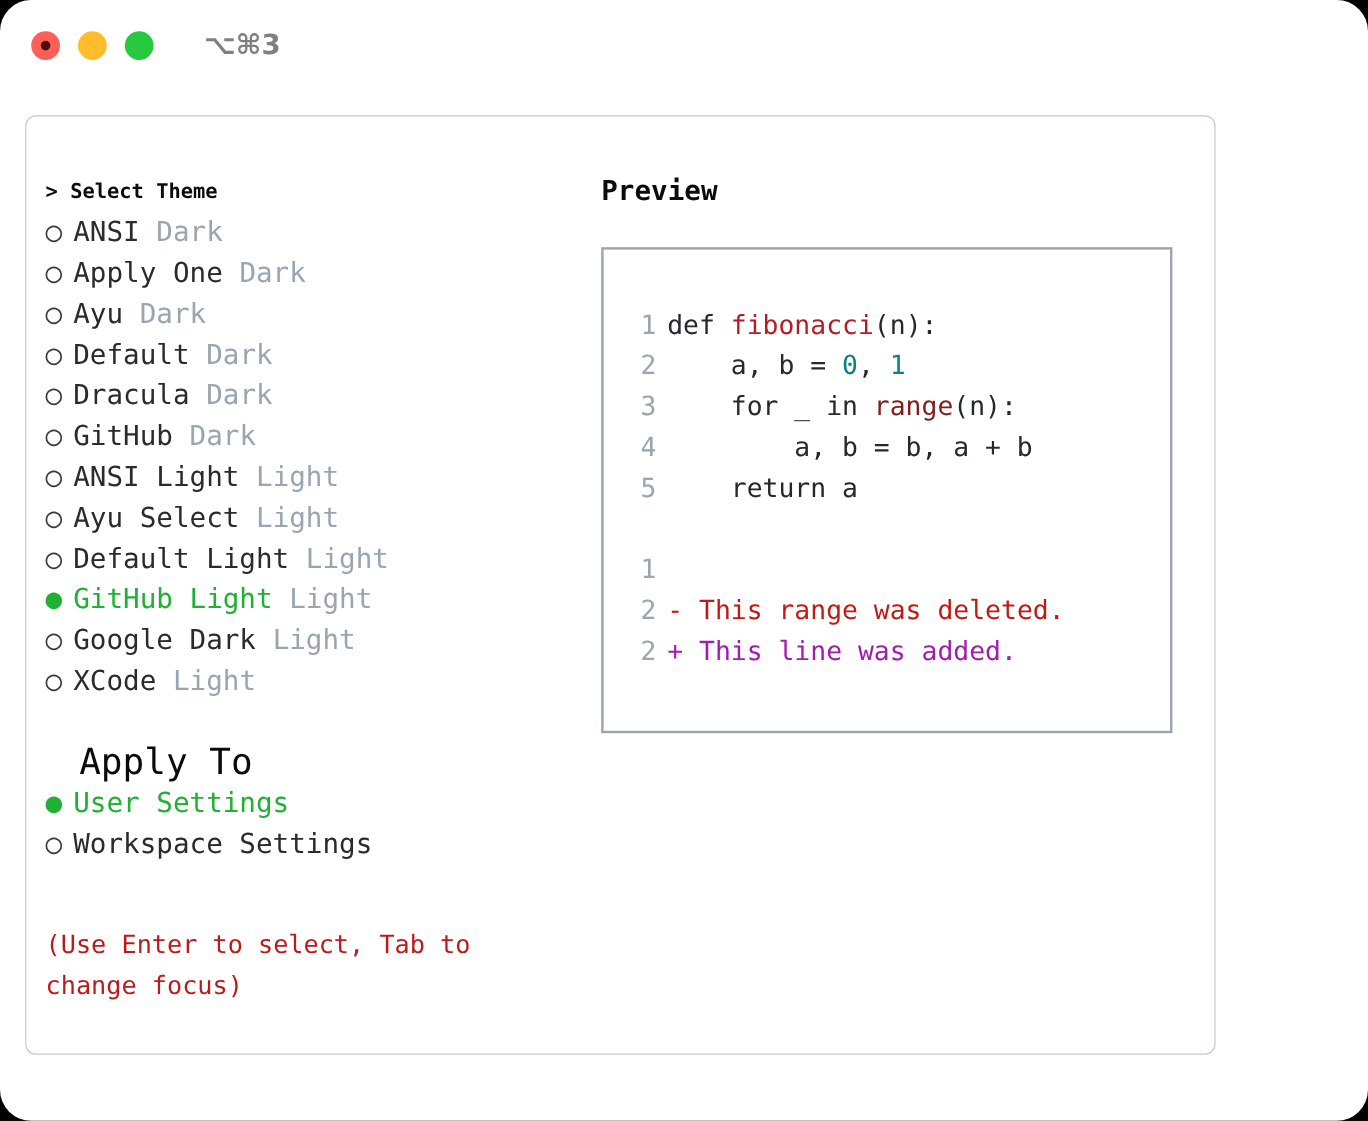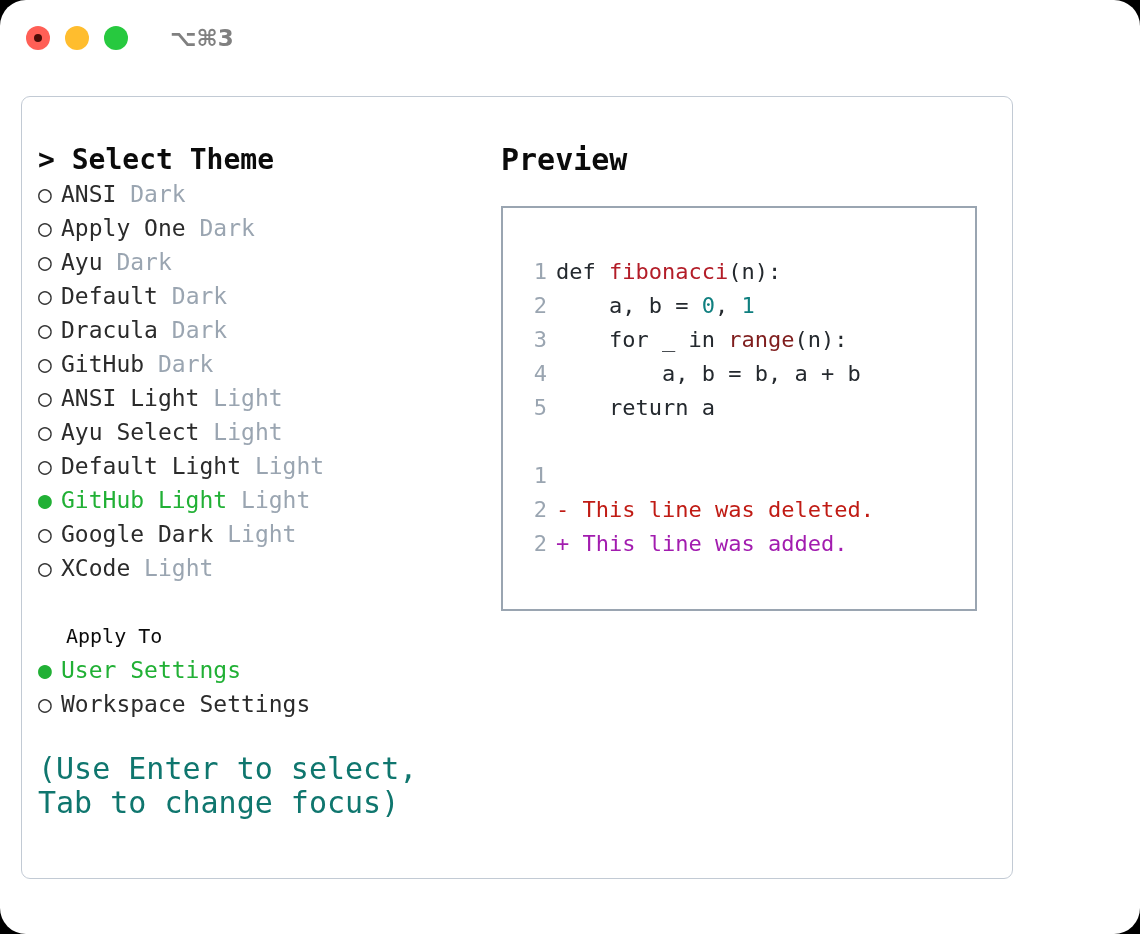--- a/index.html
+++ b/index.html
@@ -80,21 +80,21 @@
   .left-col {
     position: absolute;
     left: 16px;
     top: 46px;
     width: 440px;
   }
 
   .mono { font-family: "DejaVu Sans Mono", monospace; }
 
   .list-header {
-    font-size: 28px;
+    font-size: 17px;
     font-weight: bold;
     color: #0b0b0b;
     line-height: 34px;
     white-space: pre;
   }
 
   .theme-row {
     display: flex;
     align-items: baseline;
     line-height: 34px;
@@ -109,45 +109,45 @@
     color: #3a3a3a;
   }
   .bullet.sel { color: #21b035; }
   .theme-name { color: #2b2b2b; }
   .theme-row.selected .theme-name { color: #21b035; }
   .theme-kind { color: #9aa5b1; }
 
   .section-gap { height: 34px; }
 
   .apply-header {
-    font-size: 20px;
+    font-size: 30px;
     color: #0b0b0b;
     line-height: 34px;
     padding-left: 28px;
     white-space: pre;
   }
 
   .hint {
-    margin-top: 31px;
-    font-size: 30px;
-    line-height: 34px;
-    color: #0f766e;
+    margin-top: 49px;
+    font-size: 21px;
+    line-height: 34px;
+    color: #b91c1c;
     width: 400px;
     white-space: pre-wrap;
   }
 
   
   .right-col {
     position: absolute;
     left: 479px;
     top: 46px;
     width: 490px;
   }
   .preview-title {
-    font-size: 30px;
+    font-size: 23px;
     font-weight: bold;
     color: #0b0b0b;
     line-height: 34px;
   }
   .preview-box {
     margin-top: 29px;
     width: 476px;
     height: 405px;
     border: 2px solid #9aa5b1;
     box-sizing: border-box;
@@ -235,21 +235,21 @@
           <div id="code-block">
               <div class="code-line mono"><span class="lineno">1</span><span class="code-text"><span class="tok-plain">def </span><span class="tok-func">fibonacci</span><span class="tok-plain">(n):</span></span></div>
               <div class="code-line mono"><span class="lineno">2</span><span class="code-text"><span class="tok-plain">    a, b = </span><span class="tok-num">0</span><span class="tok-plain">, </span><span class="tok-num">1</span></span></div>
               <div class="code-line mono"><span class="lineno">3</span><span class="code-text"><span class="tok-plain">    for _ in </span><span class="tok-call">range</span><span class="tok-plain">(n):</span></span></div>
               <div class="code-line mono"><span class="lineno">4</span><span class="code-text"><span class="tok-plain">        a, b = b, a + b</span></span></div>
               <div class="code-line mono"><span class="lineno">5</span><span class="code-text"><span class="tok-plain">    return a</span></span></div>
             </div>
           <div class="blank-line"></div>
           <div id="diff-block">
               <div class="code-line mono"><span class="lineno">1</span><span class="diff-ctx"><span> </span></span></div>
-              <div class="code-line mono"><span class="lineno">2</span><span class="diff-del"><span>-</span><span> This line was deleted.</span></span></div>
+              <div class="code-line mono"><span class="lineno">2</span><span class="diff-del"><span>-</span><span> This range was deleted.</span></span></div>
               <div class="code-line mono"><span class="lineno">2</span><span class="diff-add"><span>+</span><span> This line was added.</span></span></div>
             </div>
         </div>
       </div>
 
     </div>
   </div>
 </div>
 
 </body></html>

